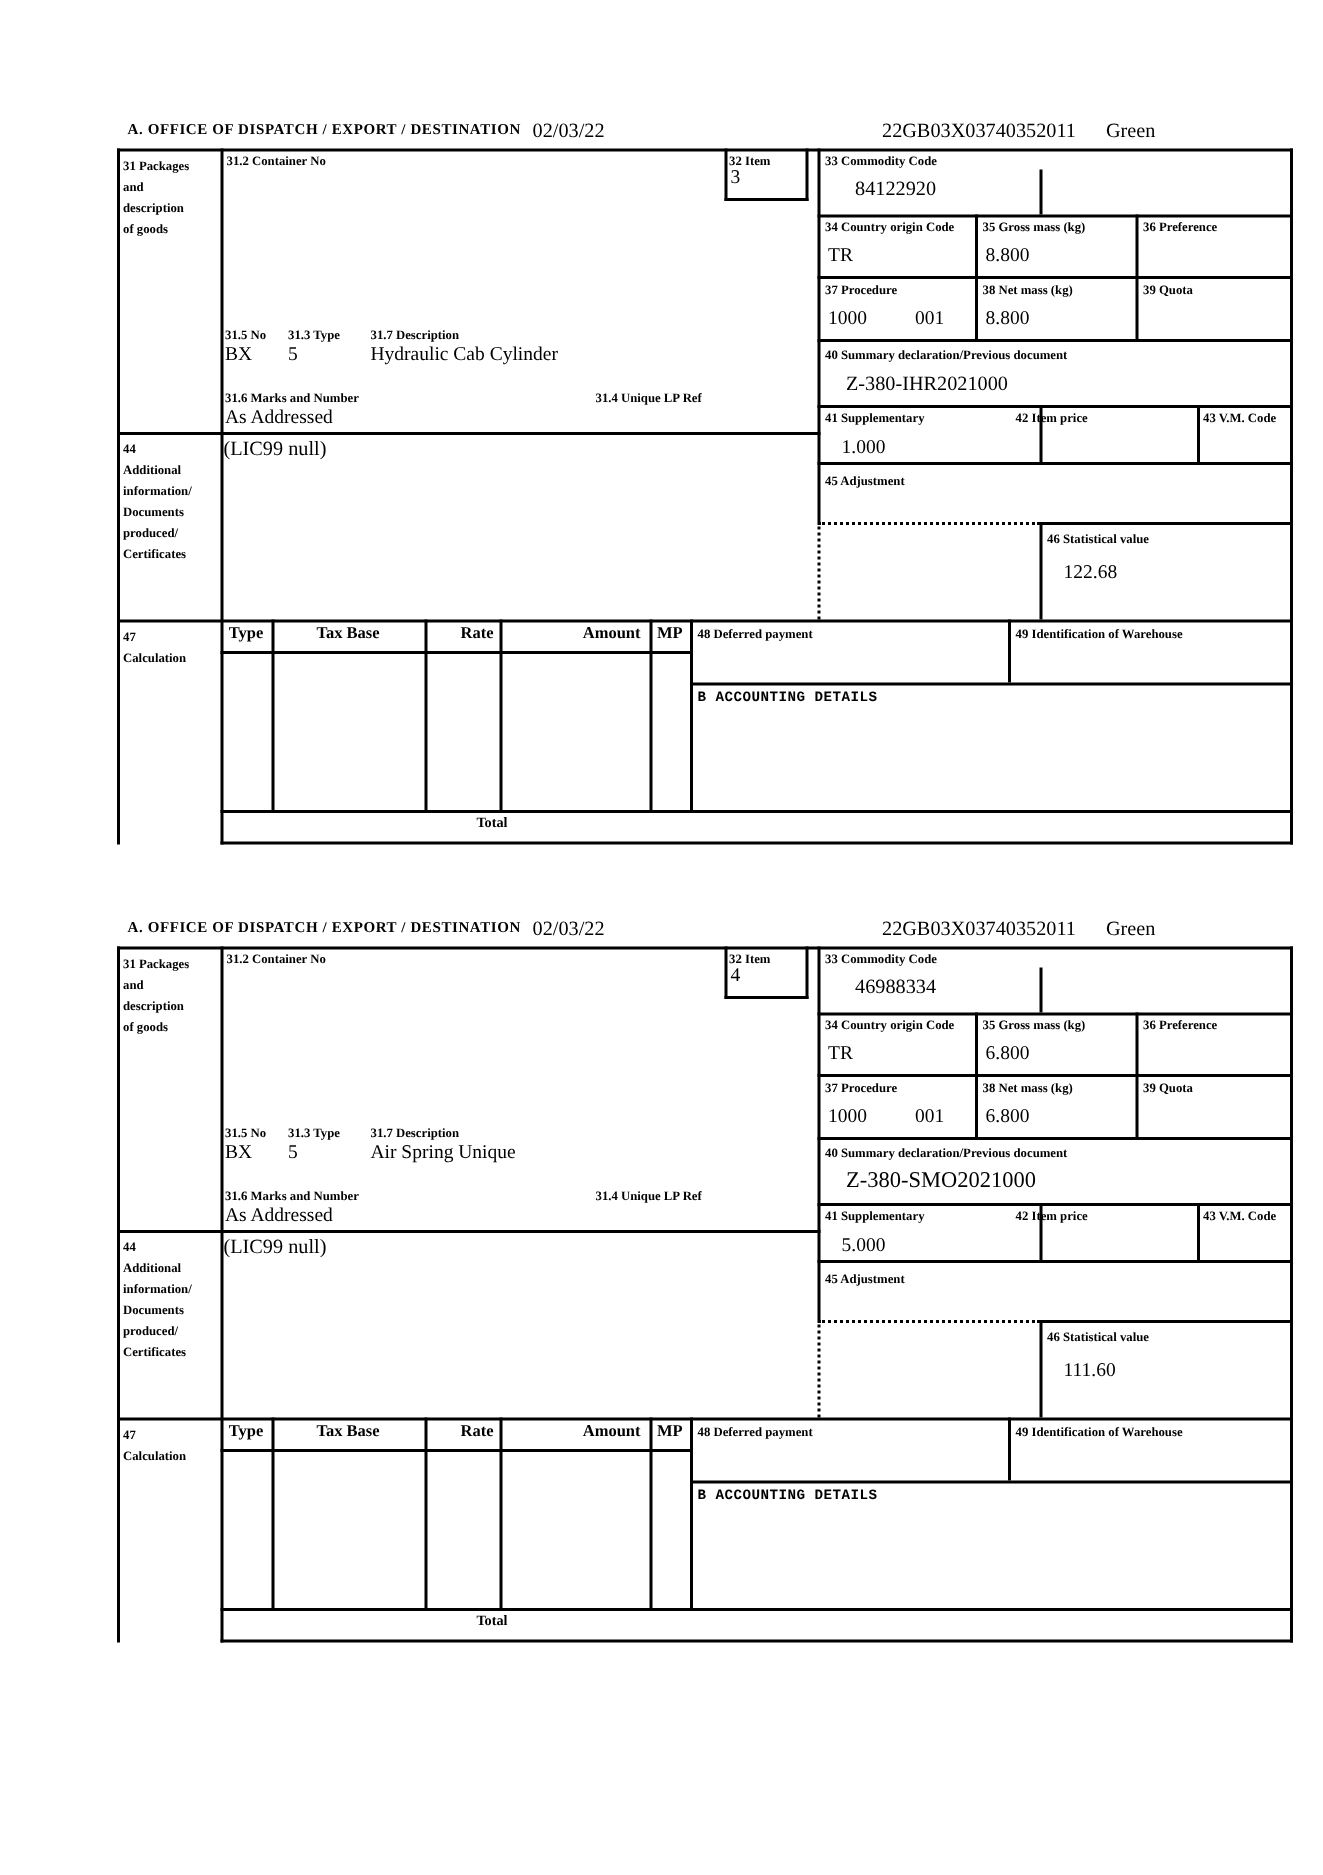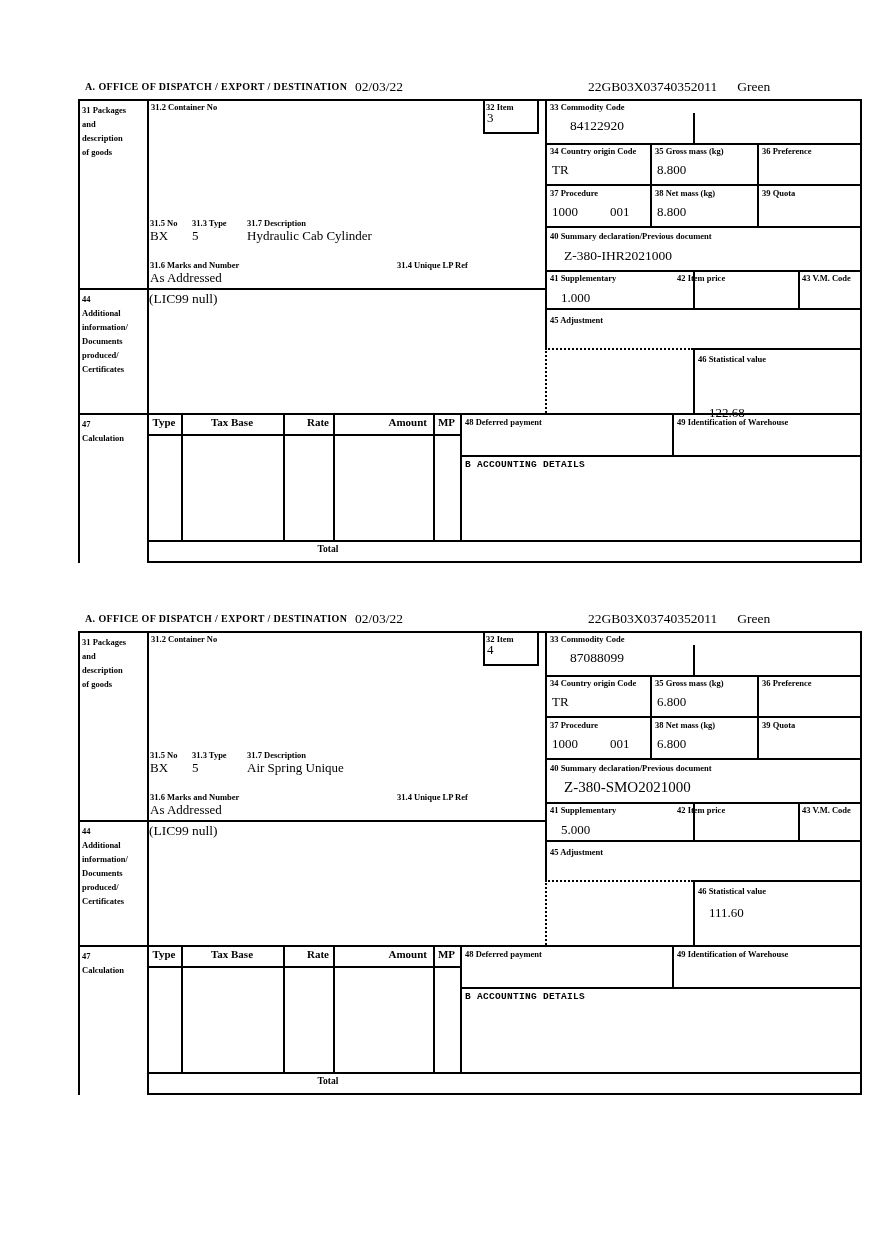--- a/index.html
+++ b/index.html
@@ -128,21 +128,21 @@
     <div class="val" style="left:486px;top:170px;font-size:13.5px;">Z-380-IHR2021000</div>
 
     <div class="lbl" style="left:472px;top:195px;">41 Supplementary</div>
     <div class="val" style="left:483px;top:212px;">1.000</div>
     <div class="lbl" style="left:599px;top:195px;">42 Item price</div>
     <div class="lbl" style="left:724px;top:195px;">43 V.M. Code</div>
 
     <div class="lbl" style="left:472px;top:237px;">45 Adjustment</div>
 
     <div class="lbl" style="left:620px;top:276px;">46 Statistical value</div>
-    <div class="val" style="left:631px;top:295px;margin-top:32px;">122.68</div>
+    <div class="val" style="left:631px;top:295px;">122.68</div>
 
     <div class="col" style="left:69px;width:34px;text-align:center;">Type</div>
     <div class="col" style="left:103px;width:102px;text-align:center;">Tax Base</div>
     <div class="col" style="left:205px;width:46px;text-align:right;">Rate</div>
     <div class="col" style="left:255px;width:94px;text-align:right;">Amount</div>
     <div class="col" style="left:355px;width:27px;text-align:center;">MP</div>
 
     <div class="lbl" style="left:387px;top:339px;">48 Deferred payment</div>
     <div class="lbl" style="left:599px;top:339px;">49 Identification of Warehouse</div>
 
@@ -225,21 +225,21 @@
     <div class="val" style="left:114px;top:150px;">5</div>
     <div class="val" style="left:169px;top:150px;">Air Spring Unique</div>
 
     <div class="lbl" style="left:72px;top:182px;">31.6 Marks and Number</div>
     <div class="val" style="left:72px;top:192px;">As Addressed</div>
     <div class="lbl" style="left:319px;top:182px;">31.4 Unique LP Ref</div>
 
     <div class="val" style="left:71px;top:213px;font-size:13.5px;">(LIC99 null)</div>
 
     <div class="lbl" style="left:472px;top:24px;">33 Commodity Code</div>
-    <div class="val" style="left:492px;top:40px;font-size:13.5px;">87088099</div>
+    <div class="val" style="left:492px;top:40px;font-size:13.5px;">46988334</div>
 
     <div class="lbl" style="left:472px;top:68px;">34 Country origin Code</div>
     <div class="val" style="left:474px;top:84px;">TR</div>
     <div class="lbl" style="left:577px;top:68px;">35 Gross mass (kg)</div>
     <div class="val" style="left:579px;top:84px;">6.800</div>
     <div class="lbl" style="left:684px;top:68px;">36 Preference</div>
 
     <div class="lbl" style="left:472px;top:110px;">37 Procedure</div>
     <div class="val" style="left:474px;top:126px;">
       <span>1000</span><span class="proc2">001</span>

